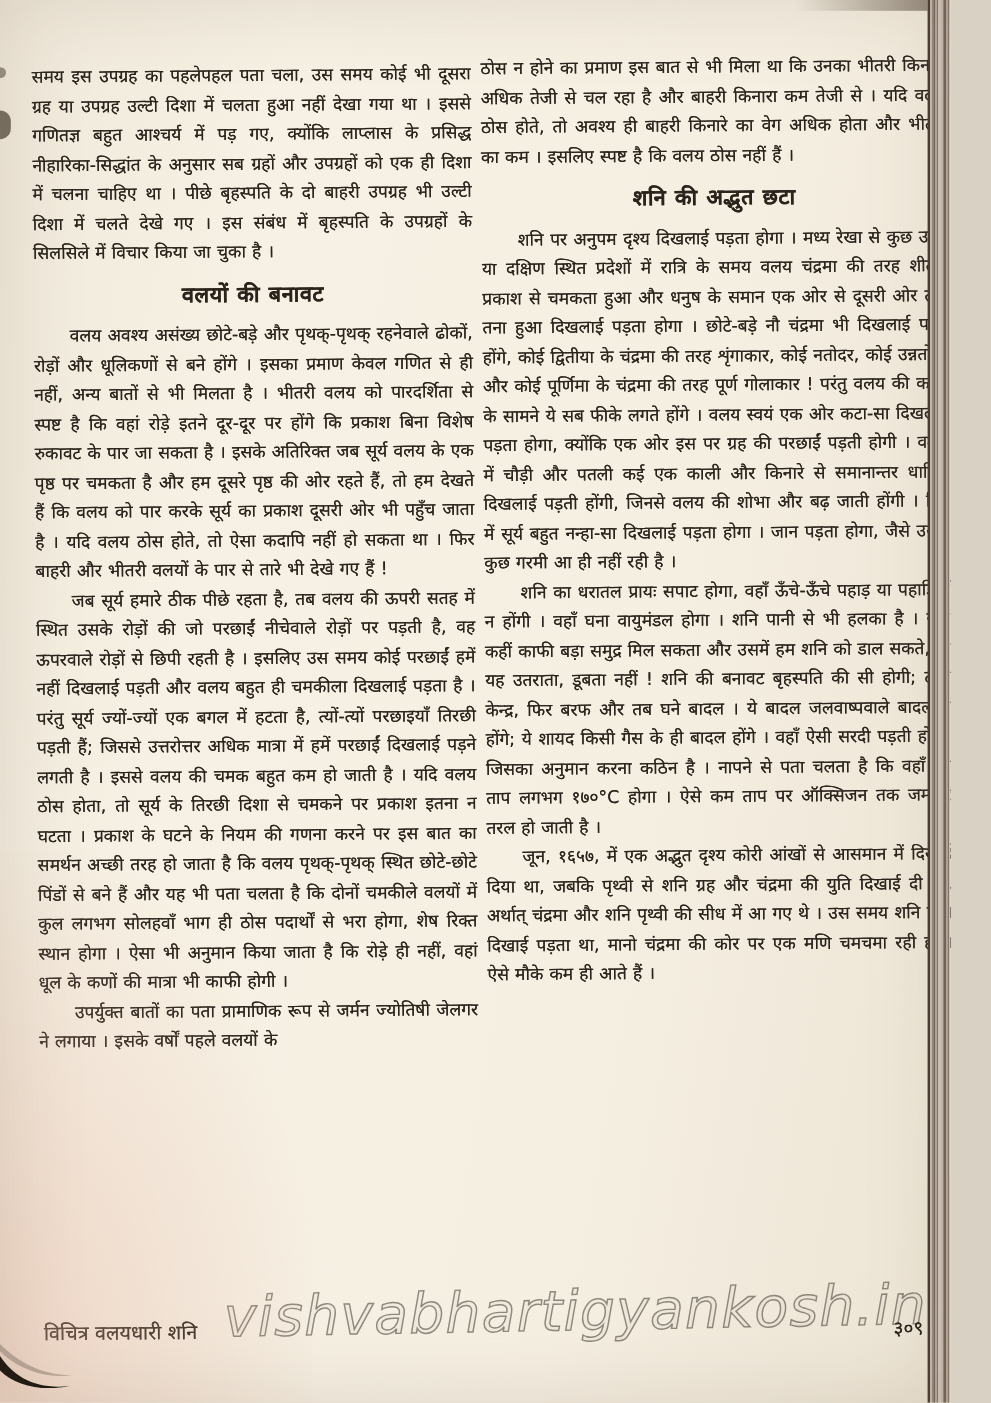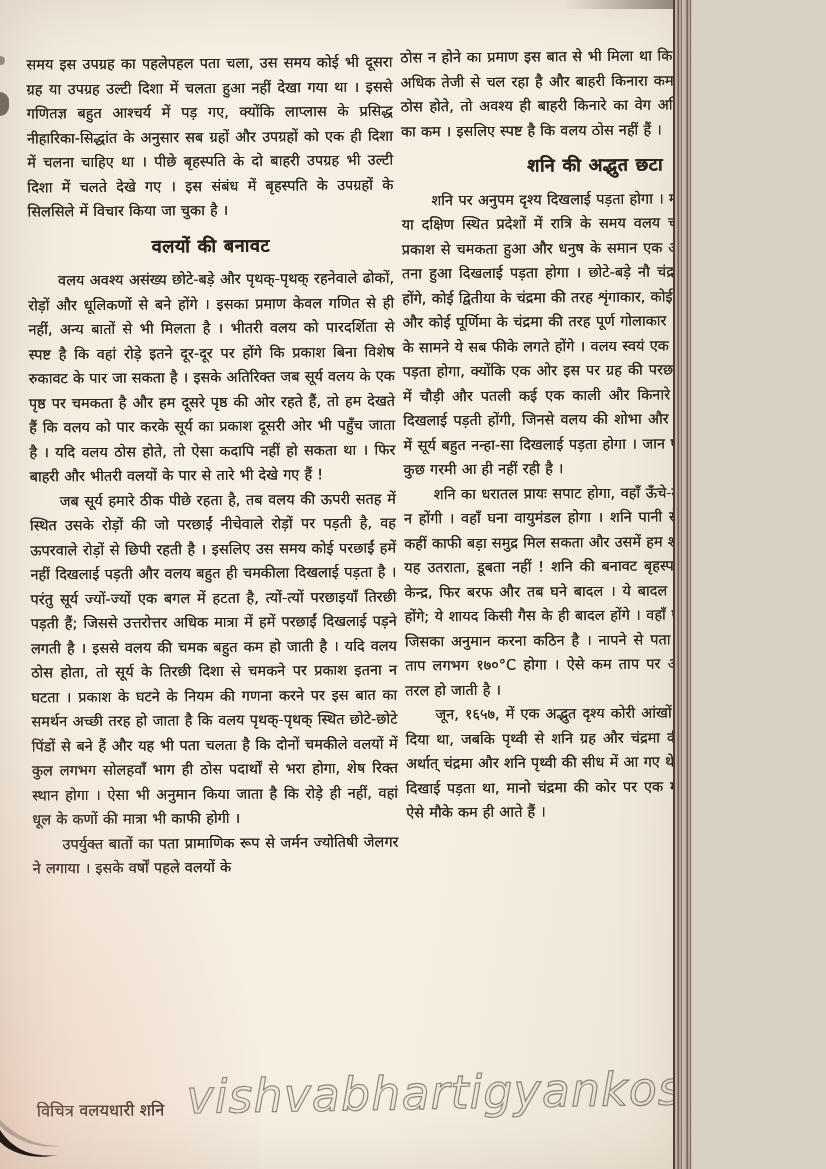--- a/index.html
+++ b/index.html
@@ -4,21 +4,21 @@
 <style>
   * { margin: 0; padding: 0; box-sizing: border-box; }
   html, body { width: 826px; height: 1169px; }
   body {
     font-family: "DejaVu Sans", sans-serif;
     background: #d9d2c4;
     overflow: hidden;
   }
   .page {
     position: relative;
-    width: 692px;
+    width: 792px;
     height: 1169px;
     background: linear-gradient(100deg, #f0e9db 0%, #f6f1e4 25%, #f5efe2 65%, #ece4d4 100%);
     overflow: hidden;
   }
   .vignette {
     position: absolute; inset: 0;
     box-shadow: inset 0 0 70px rgba(140,120,95,0.22);
     pointer-events: none;
   }
   .blush {

